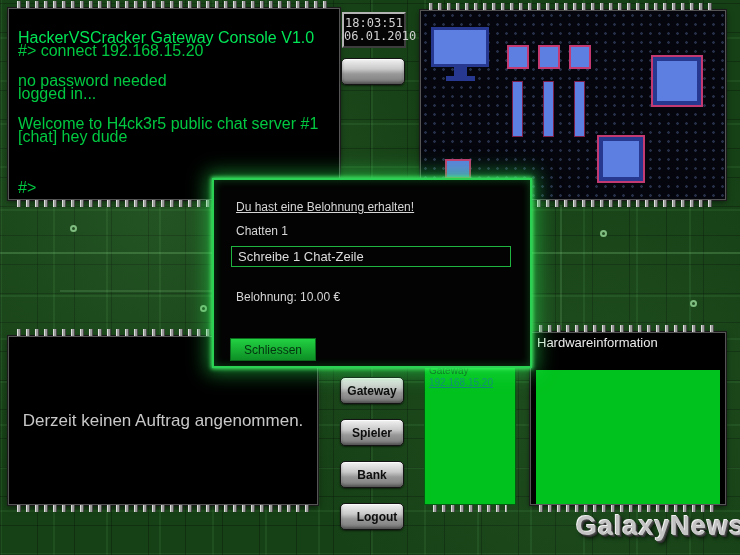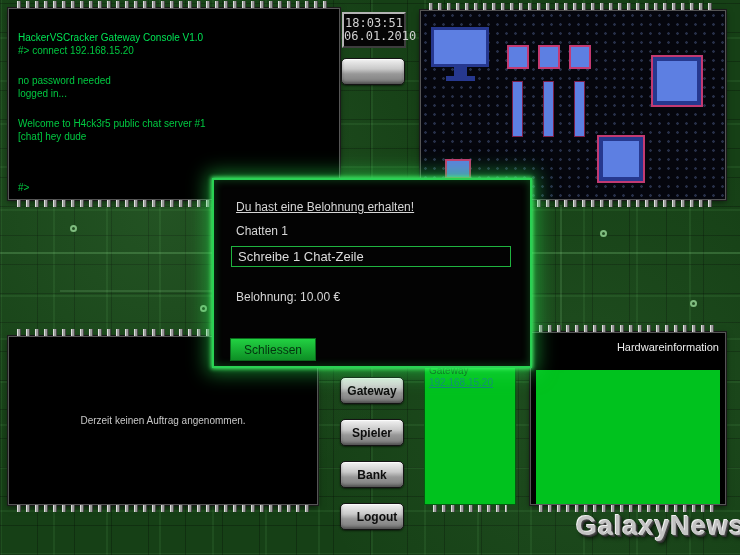--- a/index.html
+++ b/index.html
@@ -26,21 +26,21 @@
   
   .chip-panel { position:absolute; background:#000; border:1px solid #555;
     box-shadow: 0 0 0 1px #1b1b1b, 0 2px 6px rgba(0,0,0,.55); z-index:2; }
   .pins { position:absolute; left:8px; right:8px; height:7px;
     background: repeating-linear-gradient(90deg, #e0e0e0 0 1px, #9c9c9c 1px 3px, #474747 3px 4px, transparent 4px 9px); }
   .pins-top { top:-8px; }
   .pins-bottom { bottom:-8px; }
 
   
   .terminal-panel { left:8px; top:8px; width:332px; height:192px;
-    color:#00c840; font-size:10px; }
+    color:#00c840; font-size:16px; }
   .term-body { position:absolute; left:9px; top:22px; right:8px; }
   .term-line { min-height:13px; line-height:13px; white-space:pre; }
   .term-line:empty { min-height:17px; }
   .term-line:first-child { color:#00e455; }
   .term-prompt { position:absolute; left:9px; bottom:5px; line-height:13px; }
 
   
   .clock { position:absolute; left:342px; top:12px; width:64px; height:36px;
     background:#050505; border:2px solid; border-color:#b4b4b4 #3d3d3d #3d3d3d #b4b4b4;
     color:#d2d2d2; font-family:"DejaVu Sans Mono", monospace; font-size:12px;
@@ -74,32 +74,32 @@
   .slot1{ left:91px; } .slot2{ left:122px; } .slot3{ left:153px; }
   .chipA { left:230px; top:44px; width:52px; height:52px; background:#5d7fe2;
            border:2px solid #c33a72; box-shadow: inset 0 0 0 4px #26388f; }
   .chipB { left:176px; top:124px; width:48px; height:48px; background:#5d7fe2;
            border:2px solid #c33a72; box-shadow: inset 0 0 0 4px #26388f; }
   .nw-small { left:24px; top:148px; width:26px; height:20px; background:#5d7fe2; border:2px solid #c33a72; }
 
   
   .mission-panel { left:8px; top:336px; width:310px; height:169px;
     display:flex; align-items:center; justify-content:center;
-    color:#c8c8c8; font-size:10px; }
+    color:#c8c8c8; font-size:17px; }
 
   
   .gateway-panel { position:absolute; left:424px; top:352px; width:92px; height:153px;
     background:#00c21e; border:1px solid #045a10; z-index:2; }
   .gw-title { position:absolute; left:4px; top:12px; font-size:10px; color:#075017; }
   .gw-link  { position:absolute; left:4px; top:24px; font-size:10px; color:#0f8a78;
               text-decoration:underline; cursor:pointer; }
 
   
   .hardware-panel { left:530px; top:332px; width:196px; height:173px; }
-  .hw-title { padding:8px 6px; color:#ececec; font-size:11px;text-align:right; }
+  .hw-title { padding:2px 6px; color:#ececec; font-size:13px; }
   .hw-green { position:absolute; left:5px; right:5px; top:37px; bottom:0; background:#00c21e; }
 
   
   .modal { position:absolute; left:212px; top:178px; width:320px; height:190px;
     background:#030303; z-index:20; color:#d6d6d6; font-size:12px;
     border:2px solid #2ad153;
     box-shadow: 0 0 4px 1px rgba(70,255,110,.9), 0 0 18px 5px rgba(40,225,80,.55), inset 0 0 9px rgba(40,225,80,.3); }
   .modal-title  { position:absolute; left:22px; top:20px; text-decoration:underline; }
   .modal-task   { position:absolute; left:22px; top:44px; }
   .modal-desc   { position:absolute; left:17px; top:66px; width:280px; height:21px;

